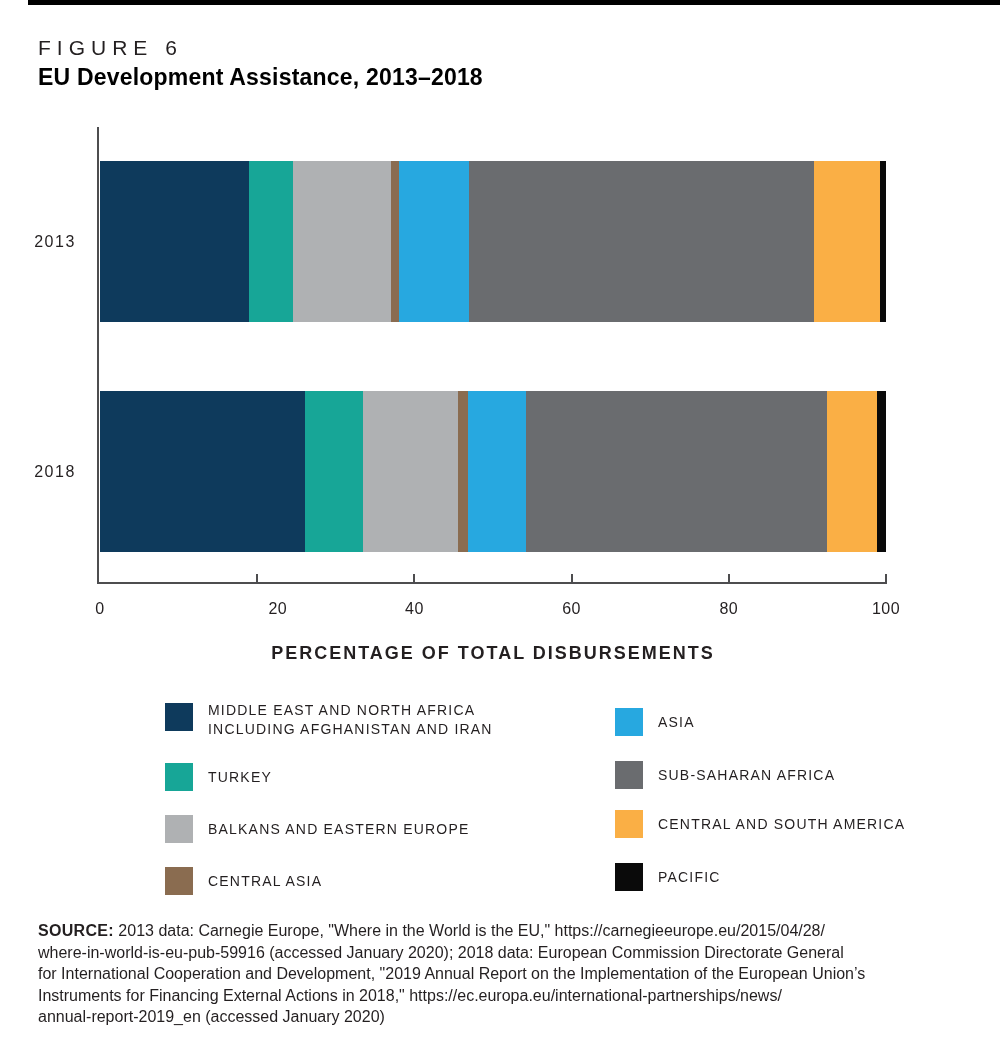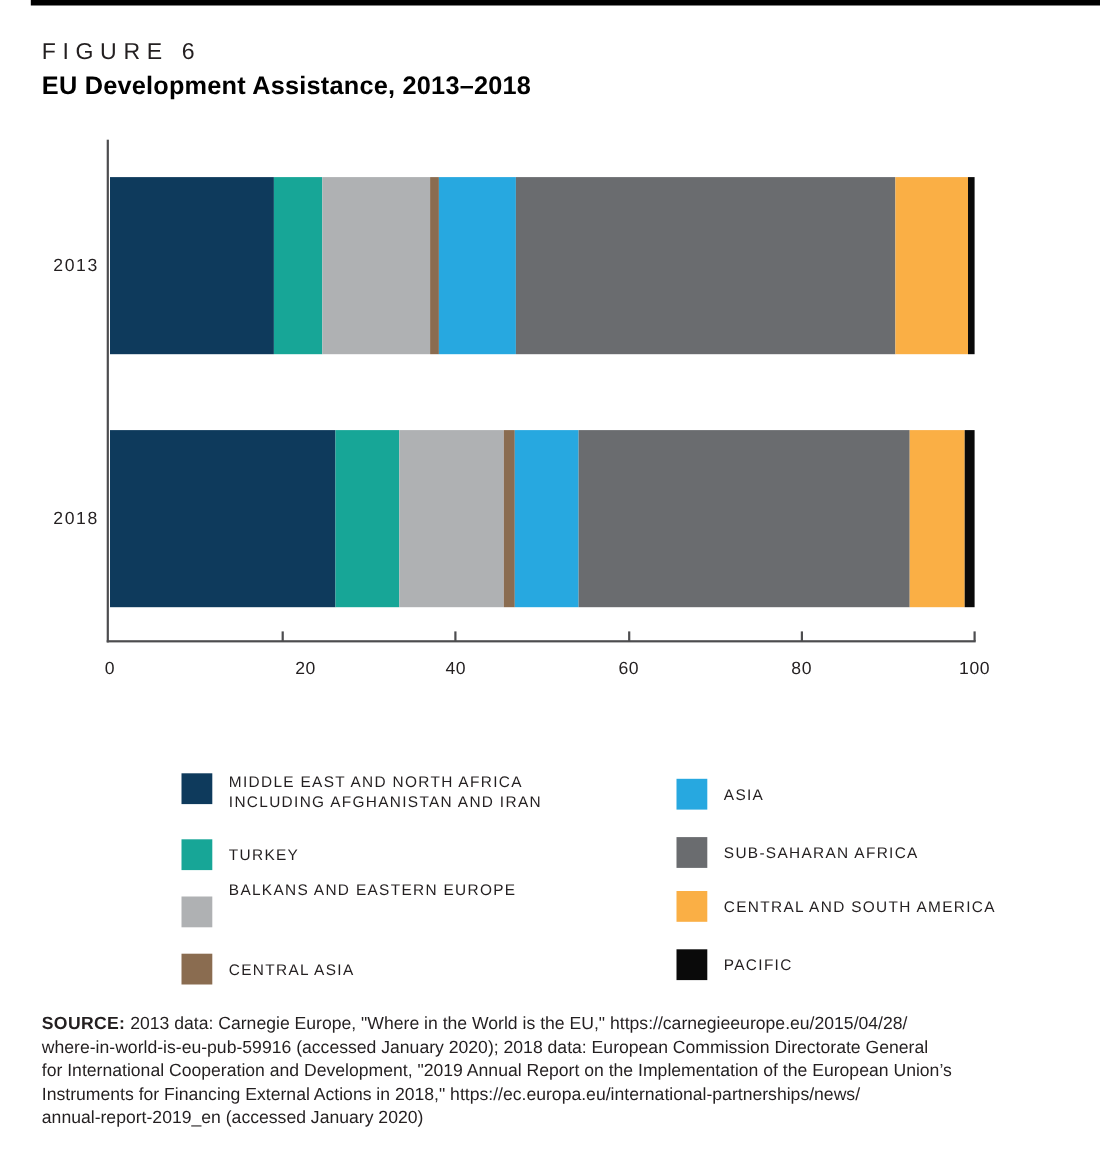--- a/index.html
+++ b/index.html
@@ -20,21 +20,21 @@
   .bar-row{position:absolute;display:flex;flex-direction:row;}
   .bar-seg{height:100%;}
   .y-spine{position:absolute;left:97px;top:127px;width:2px;height:457px;background:#4d4d4f;}
   .x-axis-line{position:absolute;left:97px;top:582px;width:790px;height:2px;background:#4d4d4f;}
   .tick-mark{position:absolute;width:2px;height:9px;background:#4d4d4f;}
   .tick-label{
     position:absolute;width:60px;text-align:center;font-size:16px;color:#231f20;
     letter-spacing:0.5px;
   }
   .year-label{
-    position:absolute;left:20px;width:70px;text-align:right;font-size:16px;
+    position:absolute;left:20px;width:70px;text-align:center;font-size:16px;
     letter-spacing:1.5px;color:#231f20;
   }
   .x-axis-title{
     position:absolute;left:100px;top:643px;width:786px;text-align:center;
     font-size:18px;font-weight:700;letter-spacing:2px;color:#231f20;
   }
   .legend{position:absolute;left:0;top:0;width:1000px;height:910px;margin-left:40px;}
   .legend-swatch{position:absolute;width:28px;height:28px;}
   .legend-text{
     position:absolute;font-size:14px;letter-spacing:1.2px;line-height:19px;
@@ -90,30 +90,31 @@
         <div class="tick-label" style="left: 541.6px; top: 600px;">60</div>
         <div class="tick-mark" style="left: 727.8px; top: 574px;"></div>
         <div class="tick-label" style="left: 698.8px; top: 600px;">80</div>
         <div class="tick-mark" style="left: 885px; top: 574px;"></div>
         <div class="tick-label" style="left: 856px; top: 600px;">100</div>
       </div>
     <div id="year-labels">
         <div class="year-label" style="top: 232.5px;">2013</div>
         <div class="year-label" style="top: 462.5px;">2018</div>
       </div>
+    <div class="x-axis-title">PERCENTAGE OF TOTAL DISBURSEMENTS</div>
   </div>
 
   <div class="legend" id="legend">
       <div class="legend-swatch" style="left: 125px; top: 703px; background: rgb(14, 58, 92);"></div>
       <div class="legend-text" style="left: 168px; top: 701px;">MIDDLE EAST AND NORTH AFRICA
 INCLUDING AFGHANISTAN AND IRAN</div>
       <div class="legend-swatch" style="left: 125px; top: 763px; background: rgb(23, 166, 151);"></div>
       <div class="legend-text" style="left: 168px; top: 768px;">TURKEY</div>
       <div class="legend-swatch" style="left: 125px; top: 815px; background: rgb(175, 177, 179);"></div>
-      <div class="legend-text" style="left: 168px; top: 800px; text-align: center;">BALKANS AND EASTERN EUROPE</div>
+      <div class="legend-text" style="left: 168px; top: 820px; text-align: center;">BALKANS AND EASTERN EUROPE</div>
       <div class="legend-swatch" style="left: 125px; top: 867px; background: rgb(138, 108, 80);"></div>
       <div class="legend-text" style="left: 168px; top: 872px; text-align: right;">CENTRAL ASIA</div>
       <div class="legend-swatch" style="left: 575px; top: 708px; background: rgb(39, 168, 224);"></div>
       <div class="legend-text" style="left: 618px; top: 713px;">ASIA</div>
       <div class="legend-swatch" style="left: 575px; top: 761px; background: rgb(106, 108, 111);"></div>
       <div class="legend-text" style="left: 618px; top: 766px;">SUB-SAHARAN AFRICA</div>
       <div class="legend-swatch" style="left: 575px; top: 810px; background: rgb(250, 175, 69);"></div>
       <div class="legend-text" style="left: 618px; top: 815px;">CENTRAL AND SOUTH AMERICA</div>
       <div class="legend-swatch" style="left: 575px; top: 863px; background: rgb(10, 10, 10);"></div>
       <div class="legend-text" style="left: 618px; top: 868px;">PACIFIC</div>

